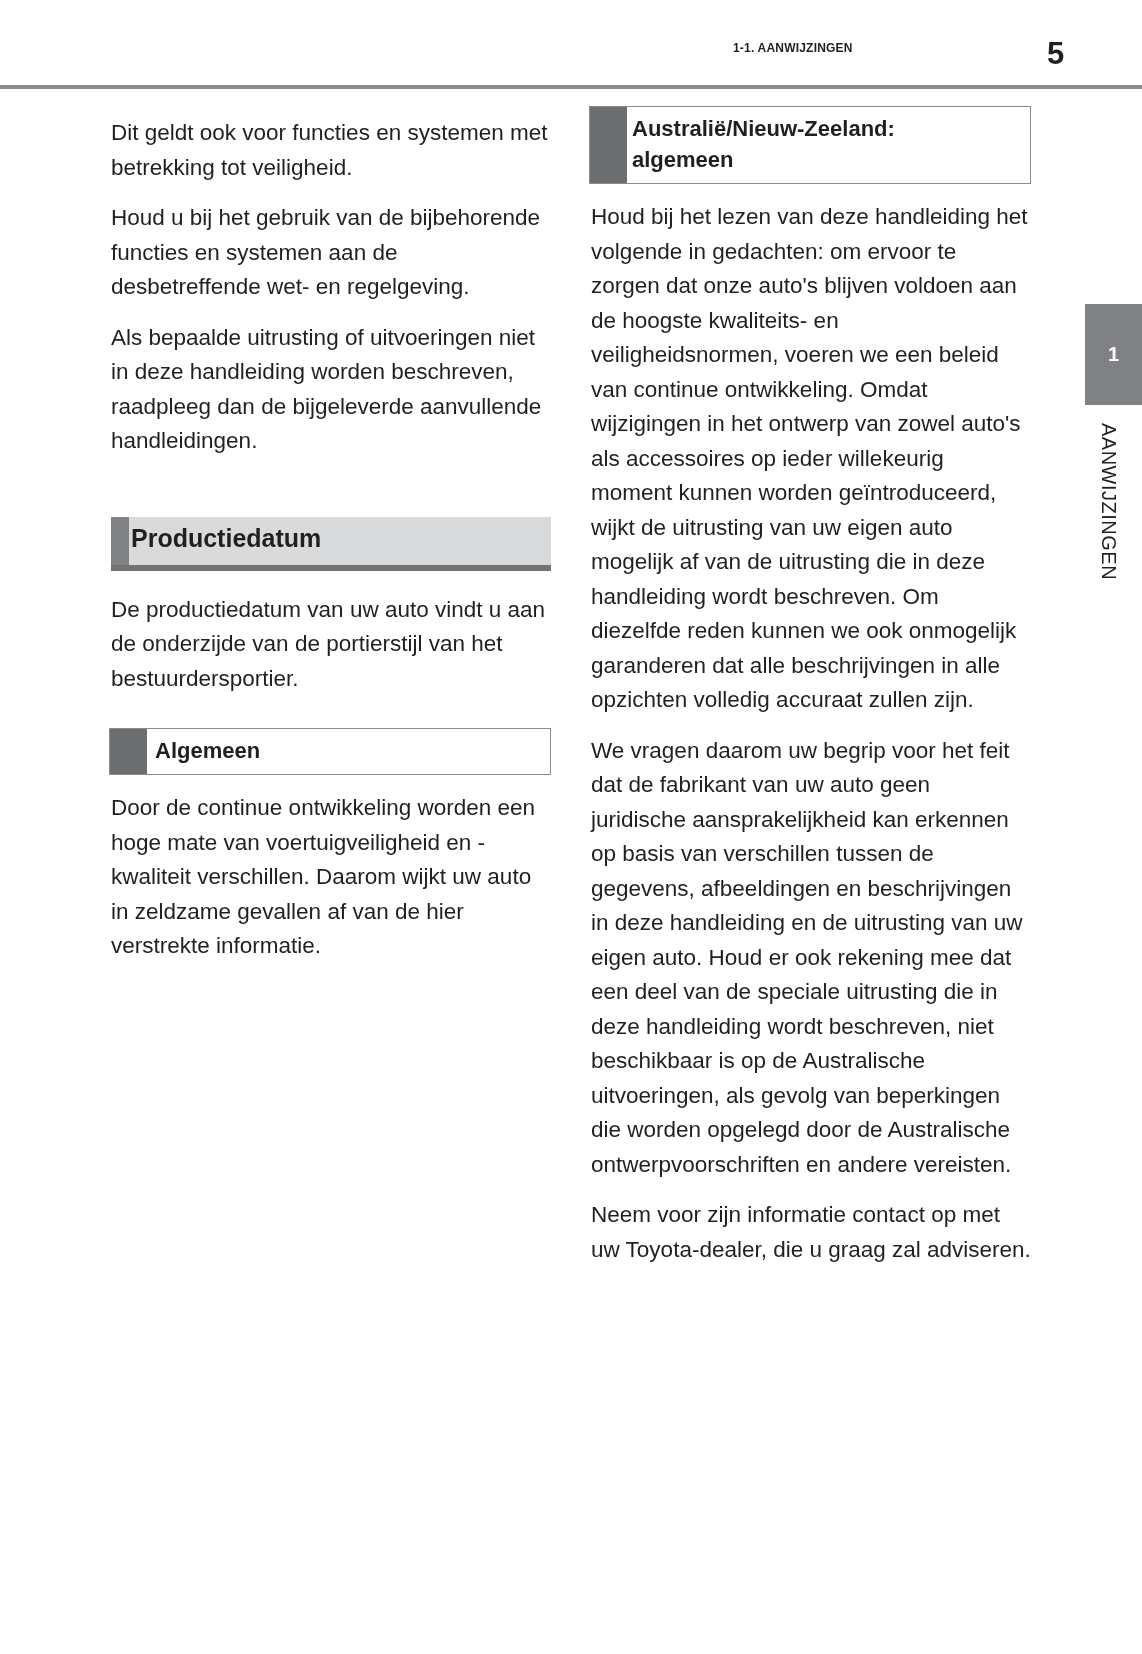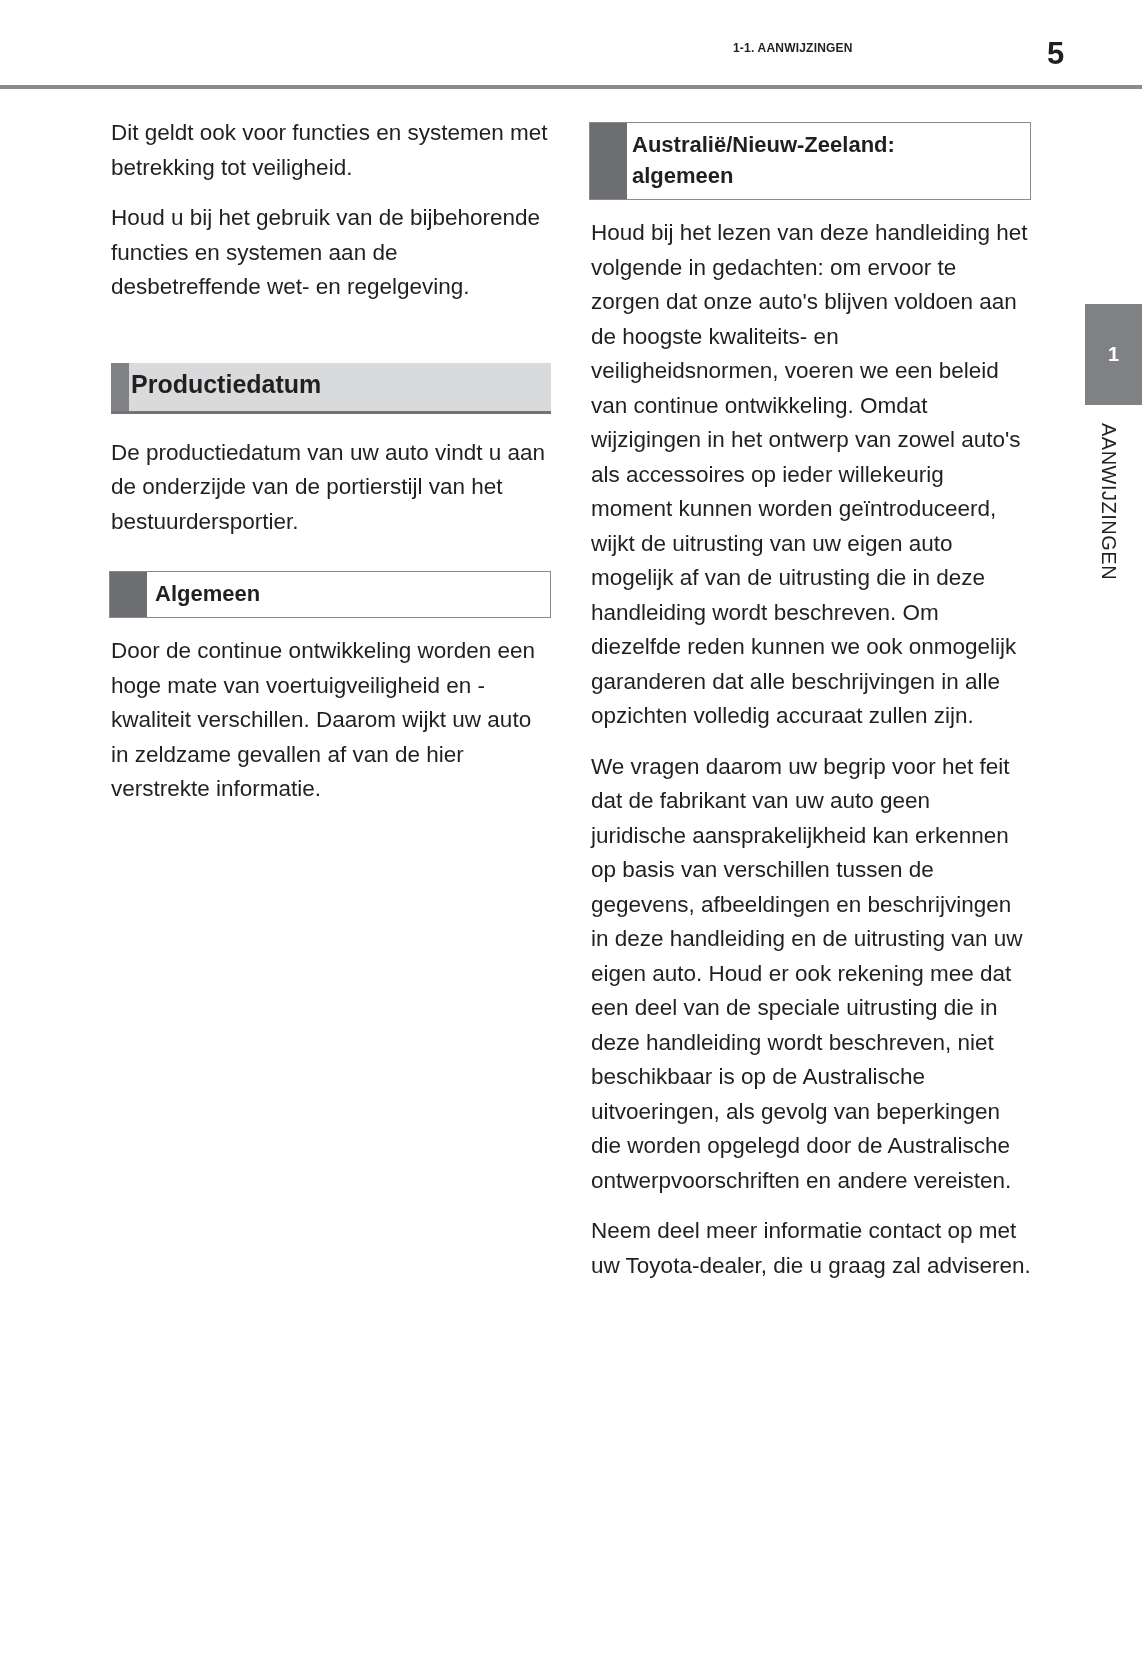--- a/index.html
+++ b/index.html
@@ -16,50 +16,51 @@
                      color: #ffffff; font-size: 20px; font-weight: bold; }
   .chapter-side-label { position: absolute; left: 1097px; top: 423px; writing-mode: vertical-rl;
                         font-size: 20px; letter-spacing: 0.5px; color: #231f20; }
 
   .col { position: absolute; width: 440px; }
   .col-left { left: 111px; top: 100px; }
   .col-right { left: 591px; top: 106px; }
 
   p.body { margin: 16px 0 9px 0; font-size: 22.5px; line-height: 34.5px; color: #231f20; }
 
-  .h-major { position: relative; height: 48px; background: #d9dadb; border-bottom: 3px solid #737373;
+  .h-major { position: relative; height: 48px; background: #d9dadb; border-bottom: 6px solid #737373;
              margin: 58px 0 22px 0; text-align: right; }
   .h-major .bar { position: absolute; left: 0; top: 0; width: 18px; height: 100%; background: #808184; }
   .h-major .txt { position: absolute; left: 20px; top: 7px; font-size: 25px; font-weight: bold; color: #231f20; }
 
   .h-minor { position: relative; border: 1.5px solid #8a8b8d; background: #ffffff; }
   .h-minor .bar { position: absolute; left: 0; top: 0; width: 37px; height: 100%; background: #6d6e71; }
   .h-minor .txt { font-size: 22px; font-weight: bold; color: #231f20; line-height: 31px; }
 
   .h-minor-left { height: 45px; margin: 32px 0 12px -2px; width: 440px; }
   .h-minor-left .txt { position: absolute; left: 45px; top: 6px; }
 
-  .h-minor-right { height: 76px; margin: 16px 0 12px 0; width: 440px; left: -2px; }
+  .h-minor-right { height: 76px; margin: 0 0 12px 0; width: 440px; left: -2px; }
   .h-minor-right .txt { position: absolute; left: 42px; top: 6px; }
 </style>
 </head>
 <body>
 
 <div class="header-title">1-1. AANWIJZINGEN</div>
 <div class="page-number">5</div>
 <div class="header-rule"></div>
 
 <div class="chapter-tab">
   <div class="chapter-tab-num">1</div>
 </div>
 <div class="chapter-side-label">AANWIJZINGEN</div>
 
 <div class="col col-left">
   <p class="body">Dit geldt ook voor functies en systemen met betrekking tot veiligheid.</p>
   <p class="body">Houd u bij het gebruik van de bijbehorende functies en systemen aan de desbetreffende wet- en regelgeving.</p>
+  <p class="body">Als bepaalde uitrusting of uitvoeringen niet in deze handleiding worden beschreven, raadpleeg dan de bijgeleverde aanvullende handleidingen.</p>
 
   <div class="h-major">
     <div class="bar"></div>
     <div class="txt">Productiedatum</div>
   </div>
   <p class="body">De productiedatum van uw auto vindt u aan de onderzijde van de portierstijl van het bestuurdersportier.</p>
 
 
   <div class="h-minor h-minor-left">
     <div class="bar"></div>
@@ -71,14 +72,14 @@
 <div class="col col-right">
   <div class="h-minor h-minor-right">
     <div class="bar"></div>
     <div class="txt">
       <span>Australië/Nieuw-Zeeland:</span><br>
       <span>algemeen</span>
     </div>
   </div>
   <p class="body">Houd bij het lezen van deze handleiding het volgende in gedachten: om ervoor te zorgen dat onze auto's blijven voldoen aan de hoogste kwaliteits- en veiligheidsnormen, voeren we een beleid van continue ontwikkeling. Omdat wijzigingen in het ontwerp van zowel auto's als accessoires op ieder willekeurig moment kunnen worden geïntroduceerd, wijkt de uitrusting van uw eigen auto mogelijk af van de uitrusting die in deze handleiding wordt beschreven. Om diezelfde reden kunnen we ook onmogelijk garanderen dat alle beschrijvingen in alle opzichten volledig accuraat zullen zijn.</p>
   <p class="body">We vragen daarom uw begrip voor het feit dat de fabrikant van uw auto geen juridische aansprakelijkheid kan erkennen op basis van verschillen tussen de gegevens, afbeeldingen en beschrijvingen in deze handleiding en de uitrusting van uw eigen auto. Houd er ook rekening mee dat een deel van de speciale uitrusting die in deze handleiding wordt beschreven, niet beschikbaar is op de Australische uitvoeringen, als gevolg van beperkingen die worden opgelegd door de Australische ontwerpvoorschriften en andere vereisten.</p>
-  <p class="body">Neem deel meer informatie contact op met uw Toyota-dealer, die u graag zal adviseren.</p>
+  <p class="body">Neem voor zijn informatie contact op met uw Toyota-dealer, die u graag zal adviseren.</p>
 </div>
 
 </body></html>

